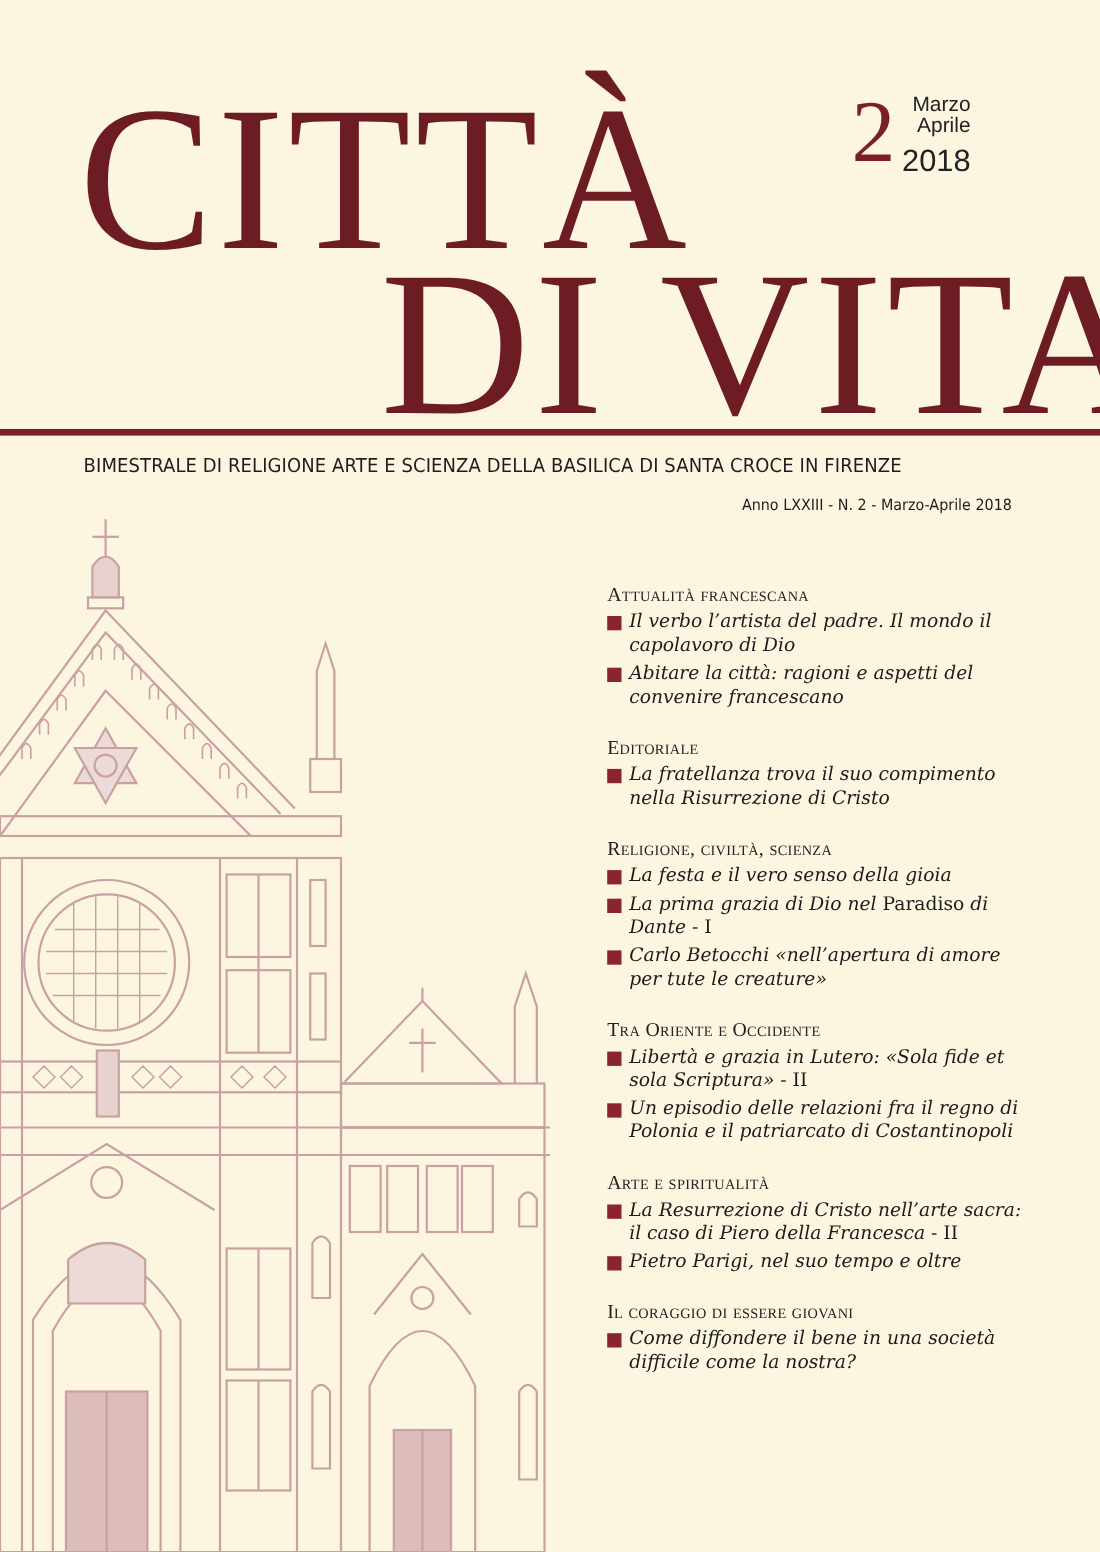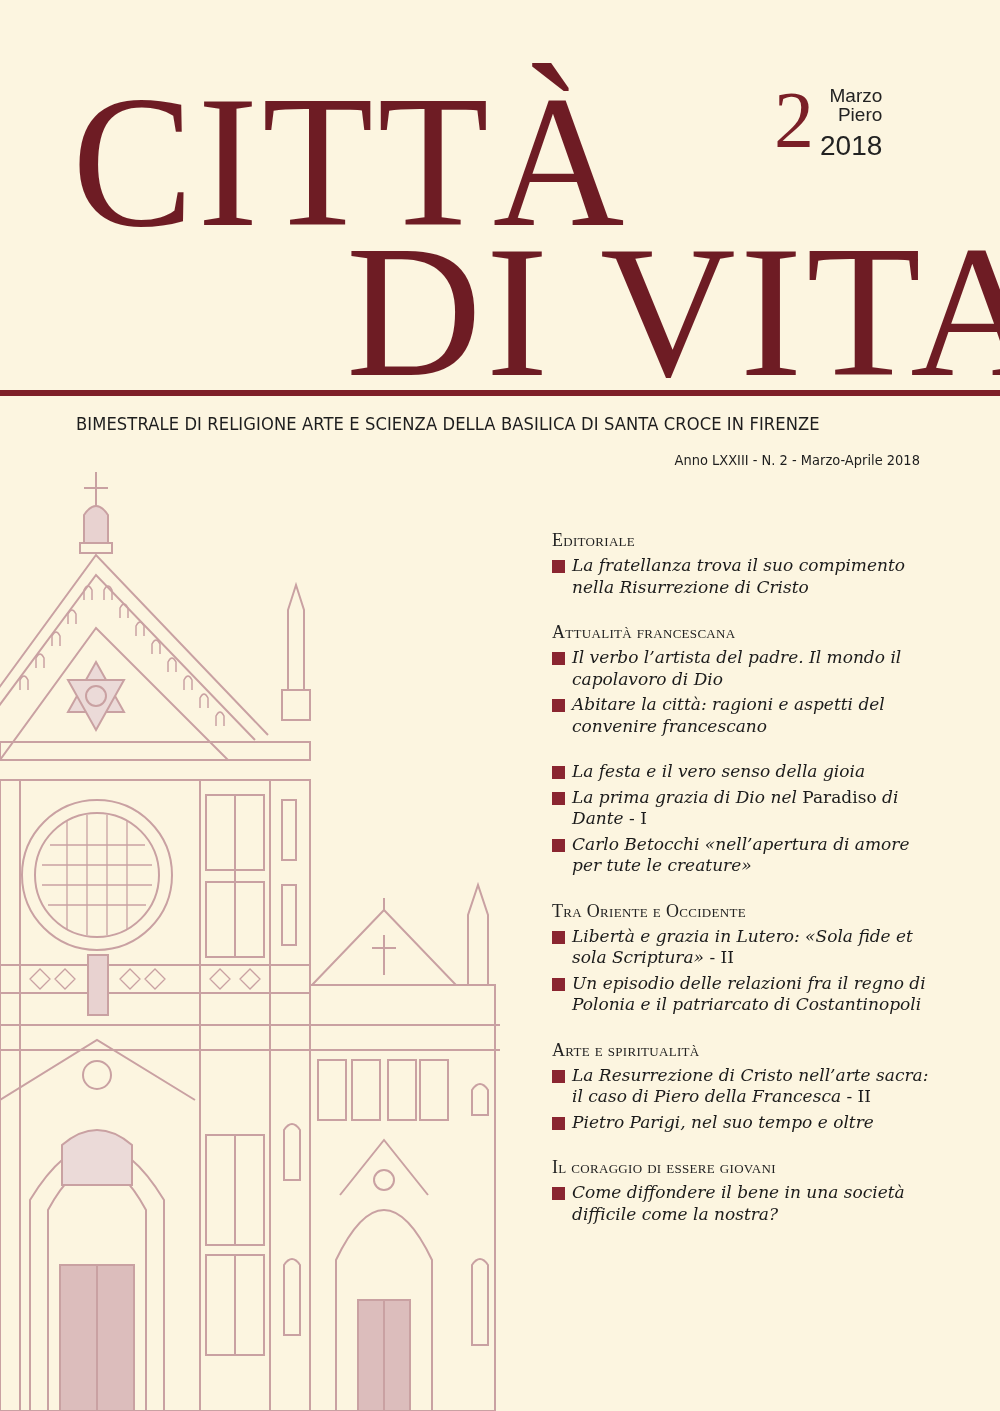--- a/index.html
+++ b/index.html
@@ -55,21 +55,21 @@
 </head>
 <body>
 
 <h1 class="title-line" id="title-1">CITTÀ</h1>
 <h1 class="title-line" id="title-2">DI VITA</h1>
 
 <div class="issue-block">
   <span class="issue-num">2</span>
   <div class="issue-meta">
     <span class="m">Marzo</span>
-    <span class="m">Piero</span>
+    <span class="m">Aprile</span>
     <span class="y">2018</span>
   </div>
 </div>
 
 <div class="rule"></div>
 
 <div class="subtitle">BIMESTRALE DI RELIGIONE ARTE E SCIENZA DELLA BASILICA DI SANTA CROCE IN FIRENZE</div>
 <div class="issue-line">Anno LXXIII - N. 2 - Marzo-Aprile 2018</div>
 
 <svg class="facade" viewBox="0 468 500 943" xmlns="http://www.w3.org/2000/svg">
@@ -166,40 +166,41 @@
     <circle cx="384" cy="1180" r="10"></circle>
     <rect x="358" y="1300" width="52" height="111" fill="#d9b7b9"></rect>
     <line x1="384" y1="1300" x2="384" y2="1411"></line>
     <path d="M472 1290 v-25 q8 -12 16 0 v80 h-16 z"></path>
   </g>
 </svg>
 
 <div class="toc">
 
   <div class="section">
+    <div class="section-title">Attualità francescana</div>
+    <div class="item">
+      <span class="bullet"></span>
+      <span class="item-text">Il verbo l’artista del padre. Il mondo il capolavoro di Dio</span>
+    </div>
+    <div class="item">
+      <span class="bullet"></span>
+      <span class="item-text">Abitare la città: ragioni e aspetti del convenire francescano</span>
+    </div>
+  </div>
+
+  <div class="section">
     <div class="section-title">Editoriale</div>
     <div class="item">
       <span class="bullet"></span>
       <span class="item-text">La fratellanza trova il suo compimento nella Risurrezione di Cristo</span>
     </div>
   </div>
 
   <div class="section">
-    <div class="section-title">Attualità francescana</div>
-    <div class="item">
-      <span class="bullet"></span>
-      <span class="item-text">Il verbo l’artista del padre. Il mondo il capolavoro di Dio</span>
-    </div>
-    <div class="item">
-      <span class="bullet"></span>
-      <span class="item-text">Abitare la città: ragioni e aspetti del convenire francescano</span>
-    </div>
-  </div>
-
-  <div class="section">
+    <div class="section-title">Religione, civiltà, scienza</div>
     <div class="item">
       <span class="bullet"></span>
       <span class="item-text">La festa e il vero senso della gioia</span>
     </div>
     <div class="item">
       <span class="bullet"></span>
       <span class="item-text"><span>La prima grazia di Dio nel </span><span class="roman">Paradiso</span><span> di Dante</span><span class="roman"> - I</span></span>
     </div>
     <div class="item">
       <span class="bullet"></span>

